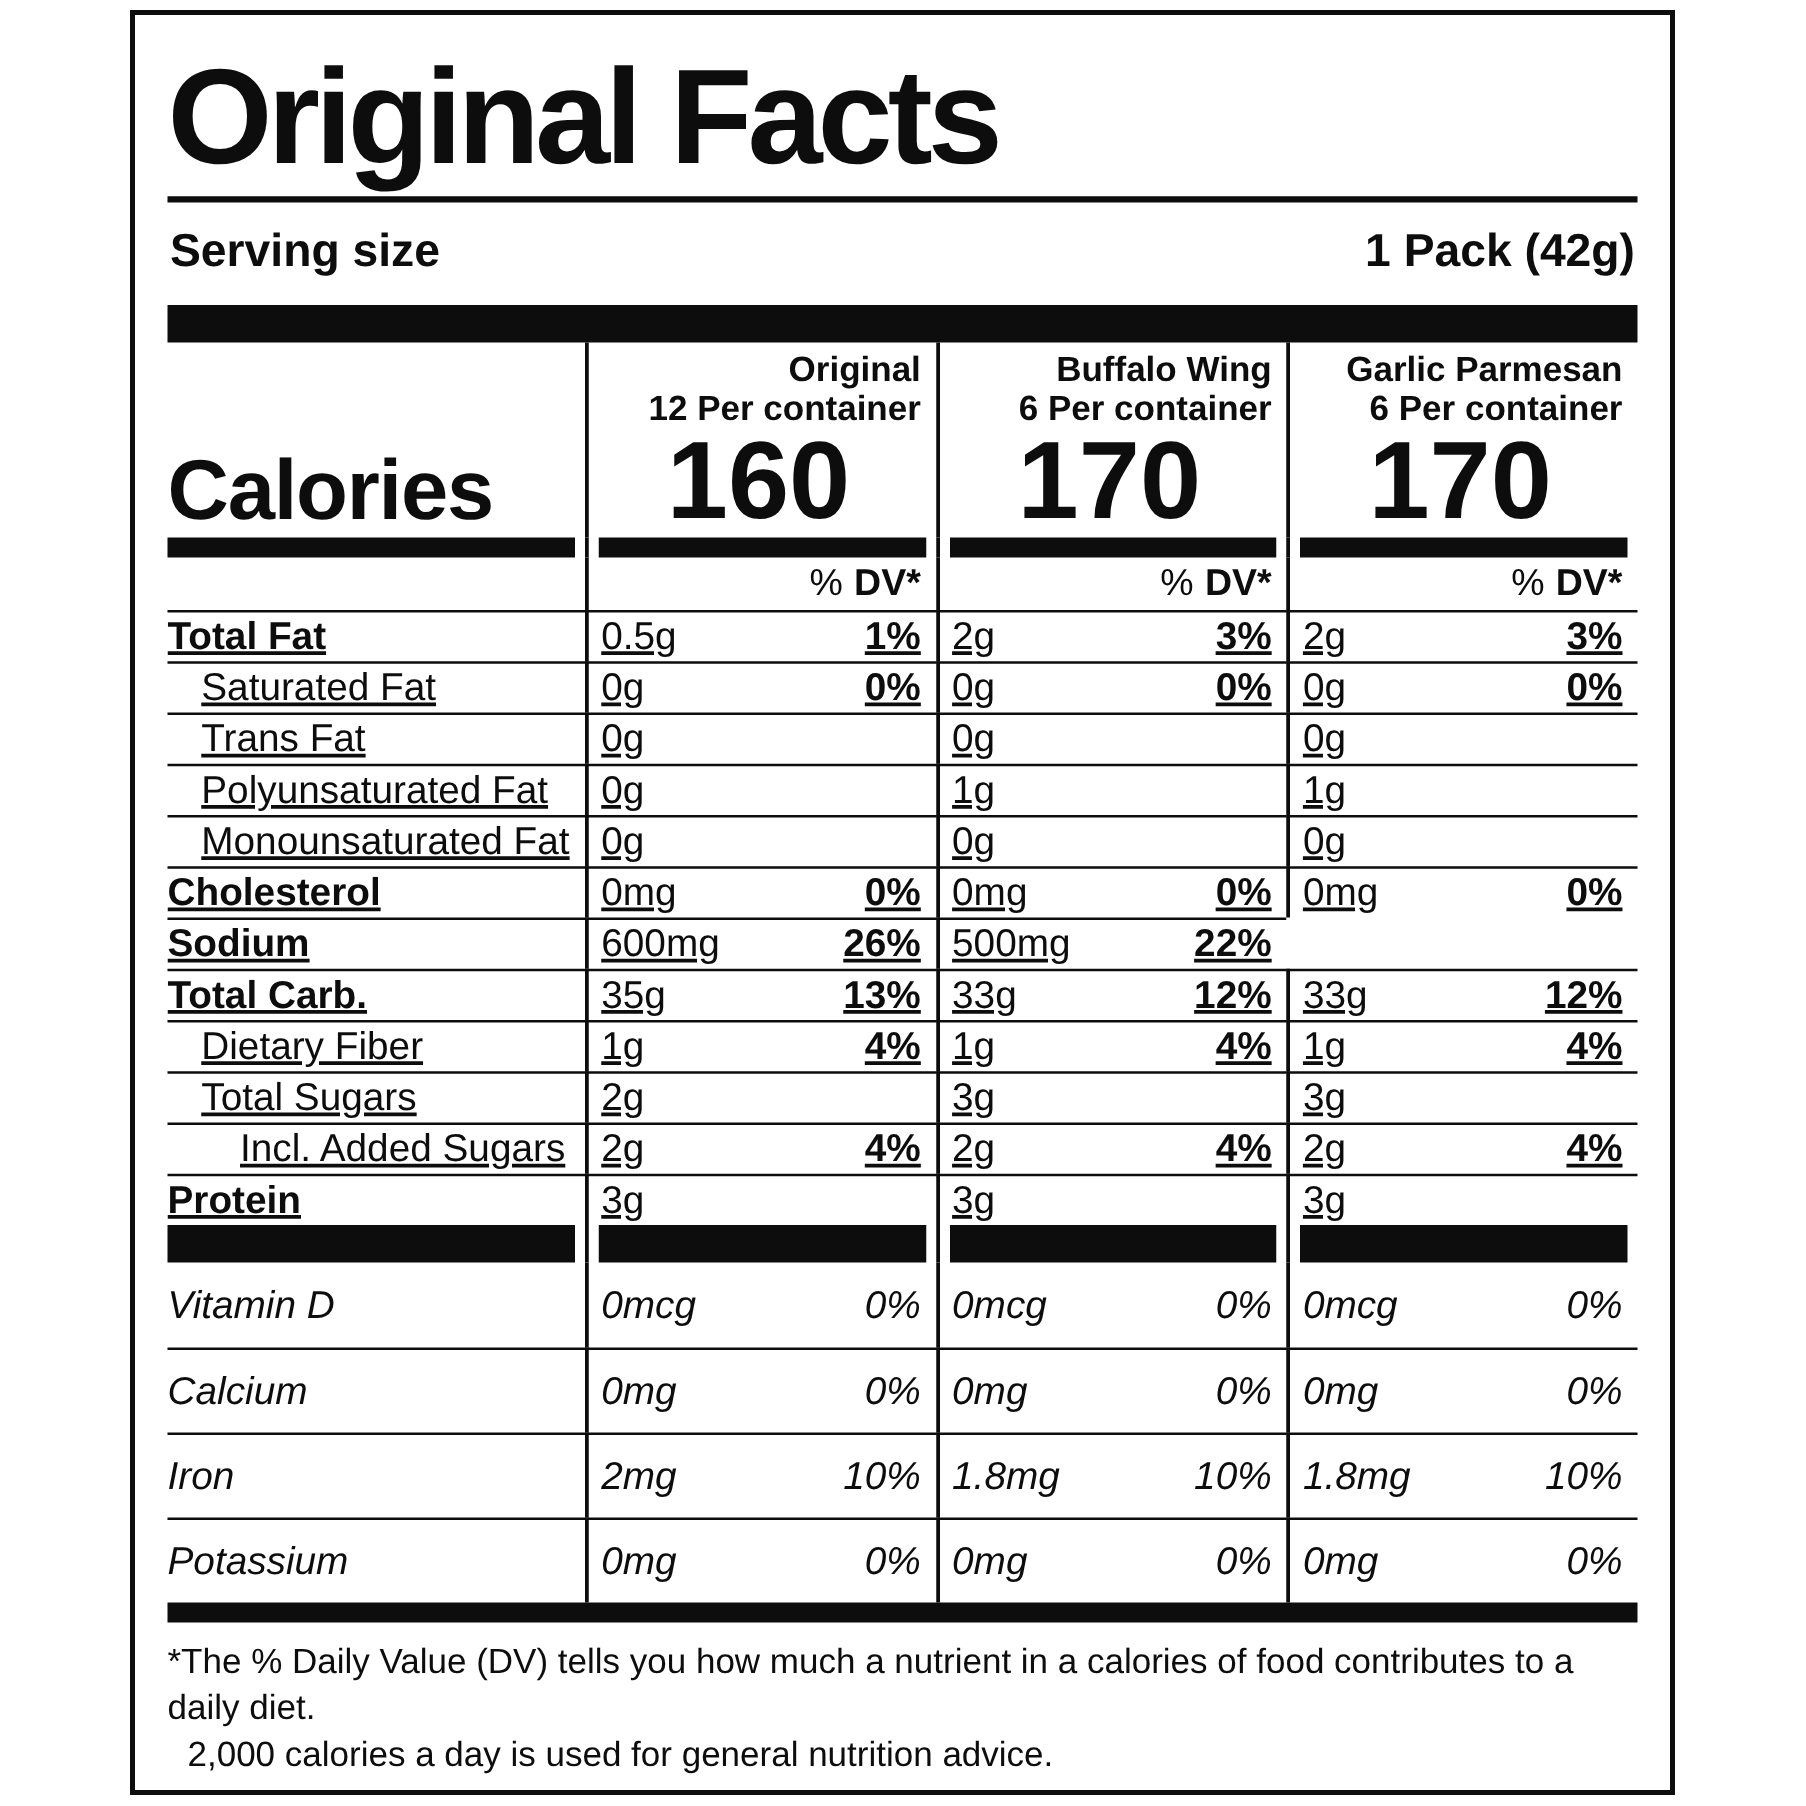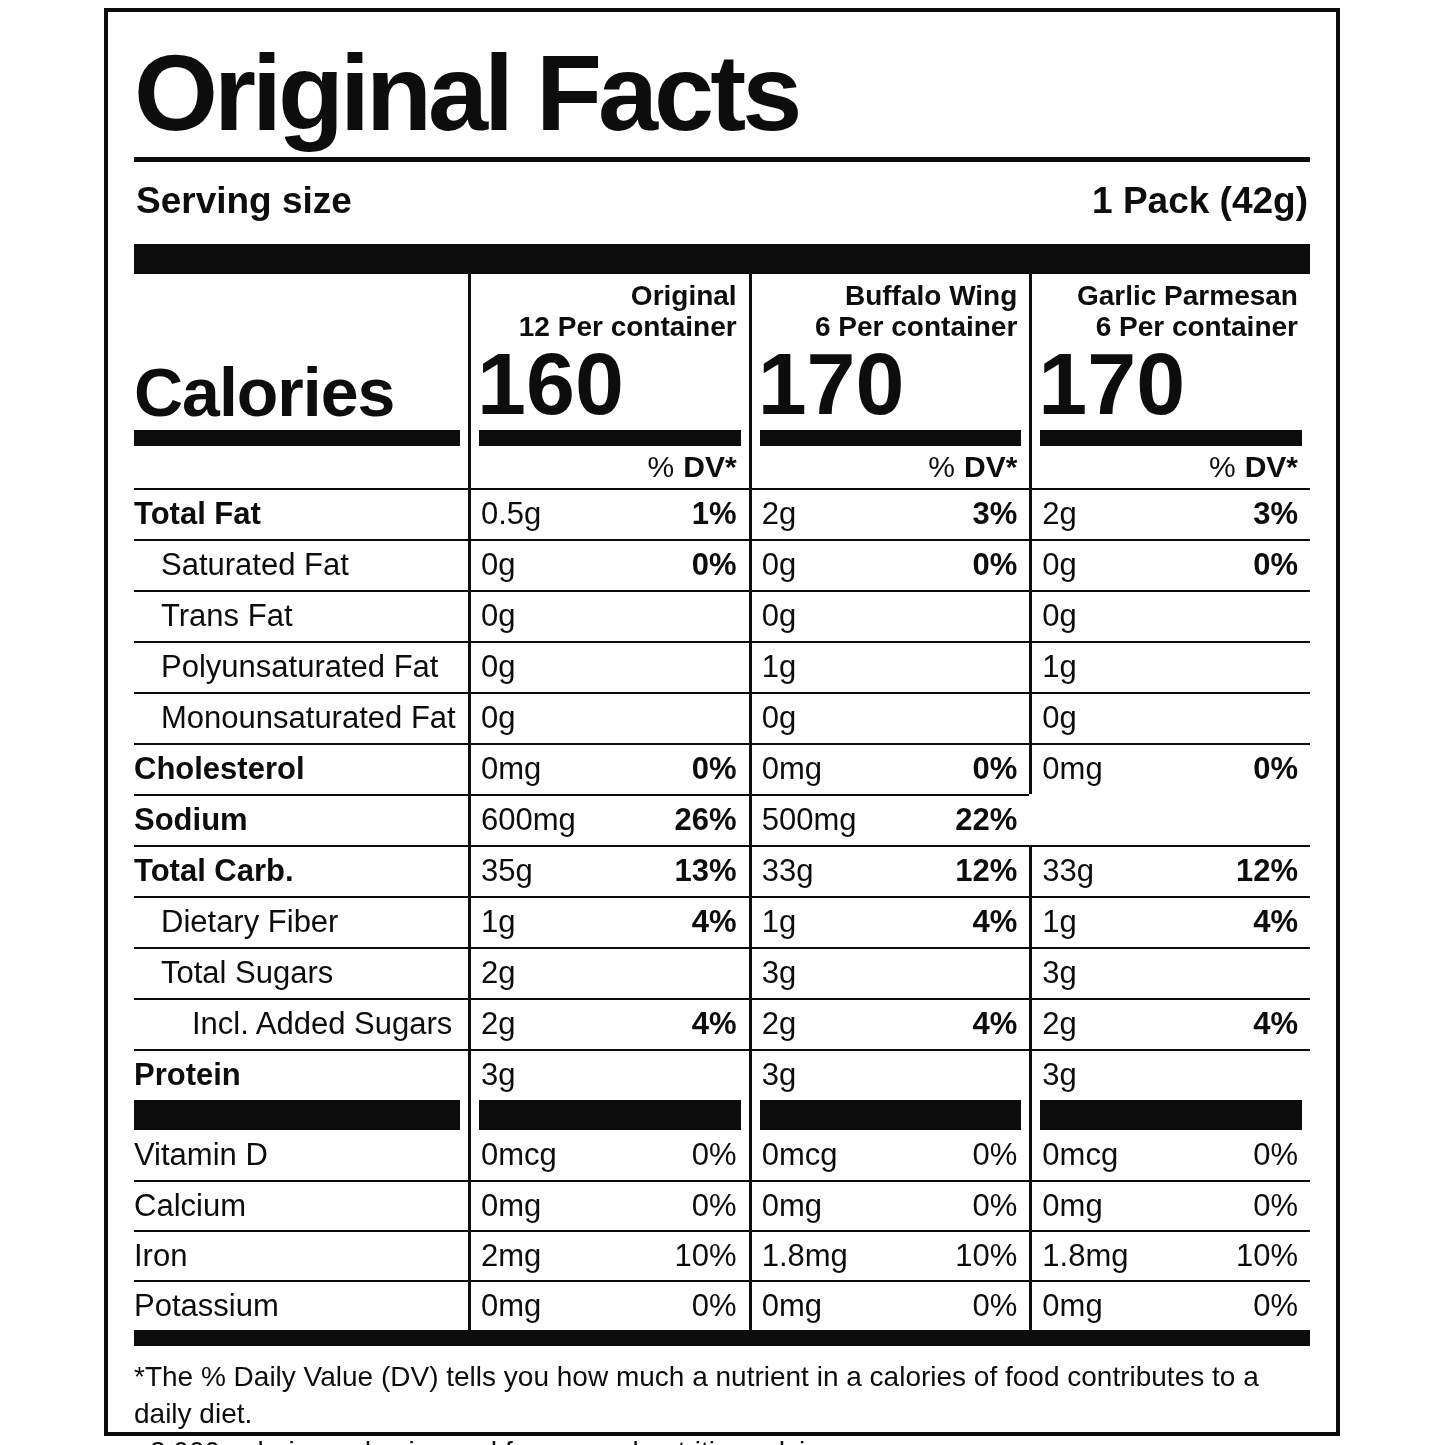--- a/index.html
+++ b/index.html
@@ -27,48 +27,48 @@
 
   .row{display:grid;grid-template-columns:334px 1fr 1fr 1fr;}
   .row>div{box-sizing:border-box;min-width:0;}
   .row>div:nth-child(n+2){border-left:3px solid #0d0d0d;}
 
   .hdr-row{height:156px;}
   .hdr-cal{display:flex;align-items:flex-end;padding-bottom:4px;}
   .cal-word{font-size:68px;font-weight:bold;letter-spacing:-1px;line-height:1;}
   .hdr-col{display:flex;flex-direction:column;padding:6px 12px 0 6px;}
   .flavor{font-size:28px;font-weight:bold;text-align:right;line-height:1.12;white-space:nowrap;}
-  .kcal{font-size:88px;font-weight:bold;line-height:0.92;margin-top:2px;}
+  .kcal{font-size:88px;font-weight:bold;text-align:center;line-height:0.92;margin-top:2px;}
 
   .calbar-row{height:16px;}
   .calbar-row .ib{display:block;height:100%;background:#0d0d0d;}
   .calbar-row>div:first-child .ib{margin-right:8px;}
   .calbar-row>div:nth-child(n+2) .ib{margin:0 8px;}
 
   .dvhdr-row{height:42px;}
   .dvcell{display:flex;justify-content:flex-end;align-items:center;padding-right:12px;font-size:30px;}
   .dvcell .pct{font-weight:normal;margin-right:9px;}
   .dvcell .dvb{font-weight:bold;}
 
-  .n-row{height:51px;}
+  .n-row{height:41px;text-decoration:underline;}
   .n-row>div{border-top:2px solid #0d0d0d;}
   .ncell{display:flex;align-items:center;padding-right:2px;overflow:hidden;}
   .nname{font-size:31px;white-space:nowrap;}
   .bold{font-weight:bold;}
   .ind1{padding-left:27px;}
   .ind2{padding-left:58px;}
   .vcell{display:flex;justify-content:space-between;align-items:center;padding:0 12px 0 10px;font-size:31px;}
   .vcell .dv{font-weight:bold;}
 
   .midbar-row{height:30px;}
   .midbar-row .ib{display:block;height:100%;background:#0d0d0d;}
   .midbar-row>div:first-child .ib{margin-right:8px;}
   .midbar-row>div:nth-child(n+2) .ib{margin:0 8px;}
 
-  .micro-row{height:50px;}
+  .micro-row{height:68px;font-style:italic;}
   .micro-row>div{border-top:2px solid #0d0d0d;}
   .micro-row.first>div{border-top:none;}
   .micro-row .vcell .dv{font-weight:normal;}
 
   .footnote{font-size:28px;line-height:1.35;padding-top:12px;}
   .fn2{padding-left:16px;}
 </style>
 </head>
 <body>
 

